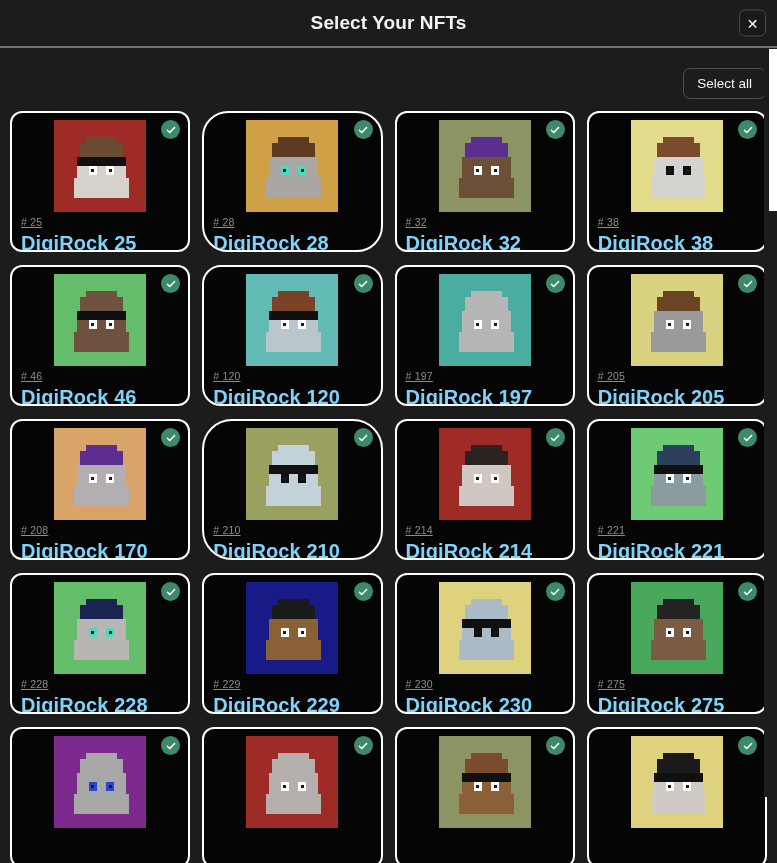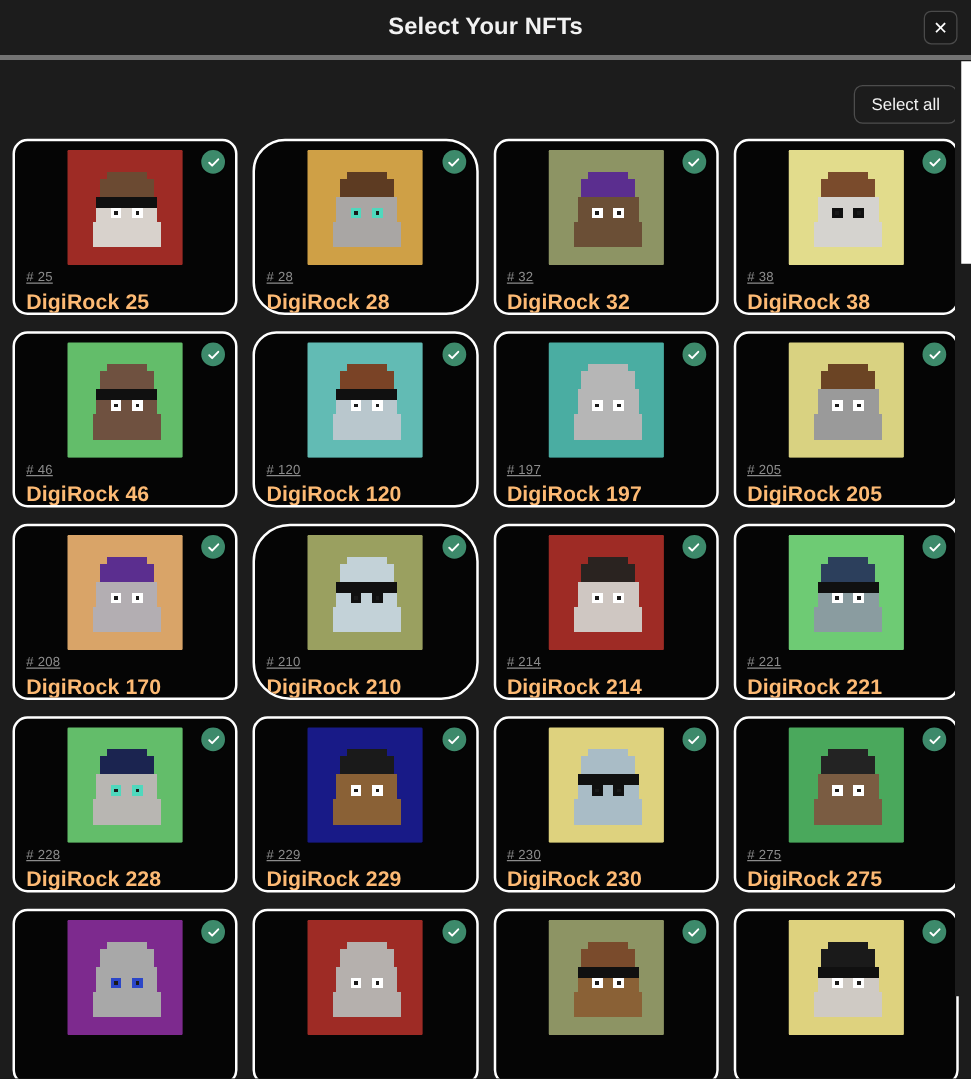--- a/index.html
+++ b/index.html
@@ -21,21 +21,21 @@
     flex-direction: column;
     overflow: hidden;
   }
 
   
   .modal-header {
     position: relative;
     height: 48px;
     flex: 0 0 48px;
     background: #1c1c1c;
-    border-bottom: 4px solid #737373;
+    border-bottom: 2px solid #737373;
     display: flex;
     align-items: center;
     justify-content: center;
   }
   .modal-title {
     font-size: 19px;
     font-weight: 700;
     color: #f2f2f2;
     letter-spacing: .1px;
   }
@@ -137,23 +137,23 @@
   .nft-num {
     margin-top: 5px;
     font-size: 10.5px;
     color: #8c8c8c;
     letter-spacing: .2px;
     line-height: 1.1;
     text-decoration: underline;
   }
   .nft-name {
     margin-top: 3px;
-    font-size: 17px;
+    font-size: 20px;
     font-weight: 700;
-    color: #fdba74;
+    color: #7dd3fc;
     letter-spacing: .1px;
     line-height: 1.15;
   }
 
   
   .modal-footer {
     flex: 0 0 66px;
     height: 66px;
     background: #242424;
     border-top: 1px solid #2f2f2f;

